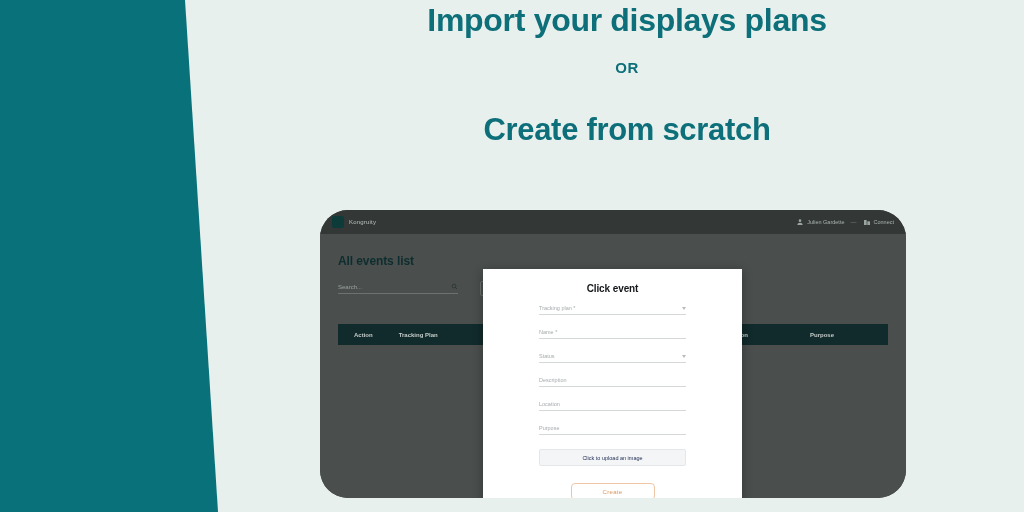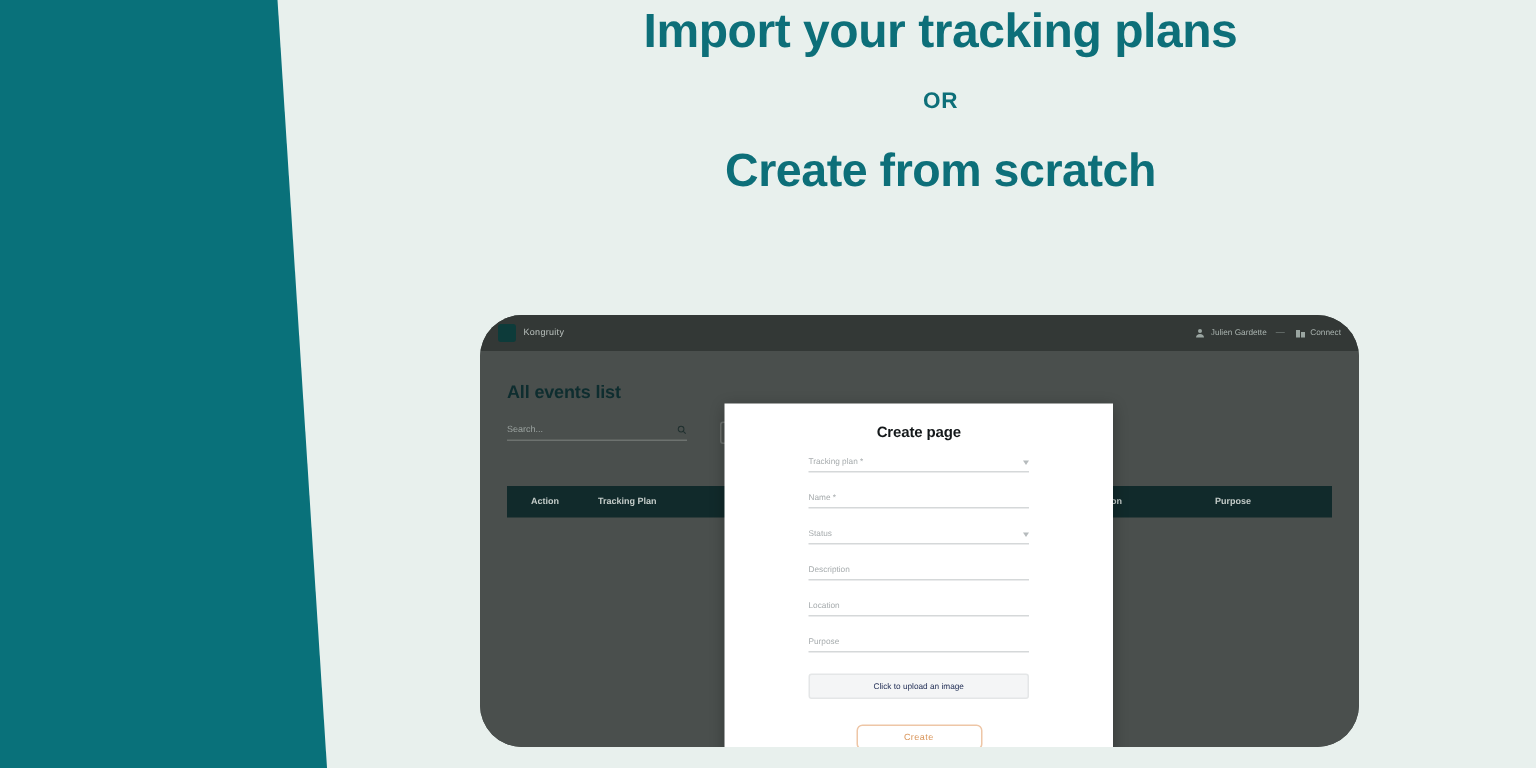--- a/index.html
+++ b/index.html
@@ -51,21 +51,21 @@
     letter-spacing: 0.5px;
     margin: 0;
     padding-top: 20px;
   }
   .headline-sub {
     font-size: 31px;
     font-weight: bold;
     color: #0d6f79;
     letter-spacing: -0.3px;
     line-height: 38px;
-    margin: 0;
+    margin: 16px;
     padding-top: 19px;
   }
 
   
   .device-frame {
     position: absolute;
     left: 320px;
     top: 210px;
     width: 586px;
     height: 288px;
@@ -310,21 +310,21 @@
     letter-spacing: 0.3px;
     filter: blur(0.25px);
   }
 </style>
 </head>
 <body>
 
 <div class="teal-panel"></div>
 
 <div class="headline-block">
-  <h1 class="headline-main">Import your tracking plans</h1>
+  <h1 class="headline-main">Import your displays plans</h1>
   <div class="headline-or">OR</div>
   <h2 class="headline-sub">Create from scratch</h2>
 </div>
 
 <div class="device-frame">
 
   <div class="app-topbar">
     <div class="brand">
       <div class="brand-mark"></div>
       <span class="brand-name">Kongruity</span>
@@ -375,21 +375,21 @@
       <span class="th th-action">Action</span>
       <span class="th th-trackingplan">Tracking Plan</span>
       <span class="th th-name">Name</span>
       <span class="th th-location">Location</span>
       <span class="th th-purpose">Purpose</span>
     </div>
 
     <div class="app-footnote">This page is hidden from your real design as the webpage is visible and displays a white area.</div>
 
     <div class="modal">
-      <div class="modal-title">Create page</div>
+      <div class="modal-title">Click event</div>
 
       <div class="modal-form">
 
         <div class="field">
           <span class="field-label">Tracking plan *</span>
           <span class="caret"></span>
         </div>
 
         <div class="field">
           <span class="field-label">Name *</span>

